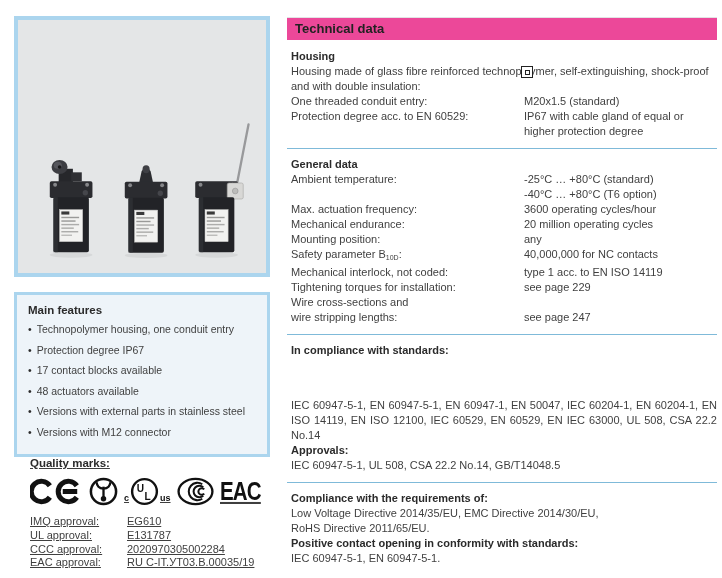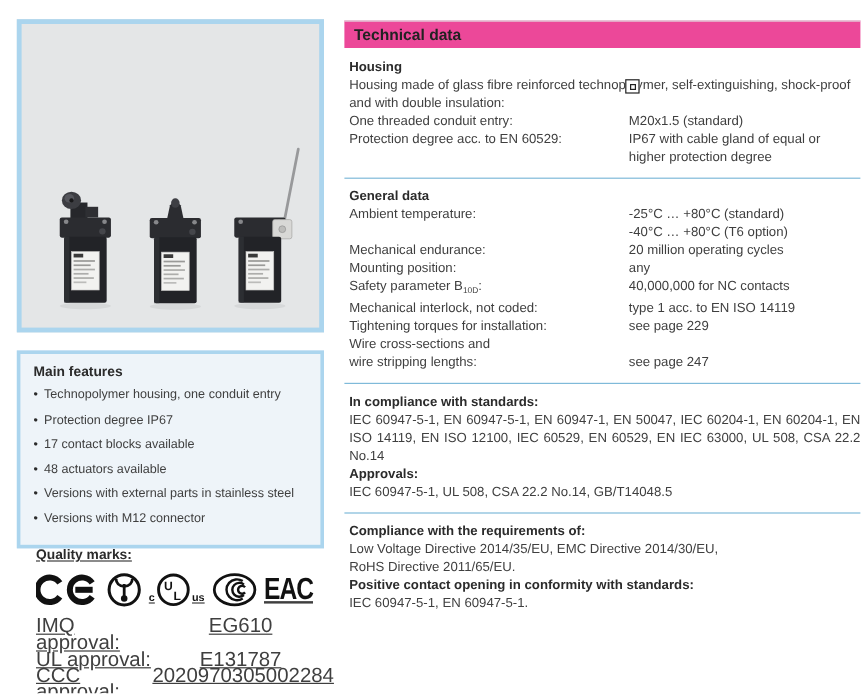--- a/index.html
+++ b/index.html
@@ -20,32 +20,32 @@
   .features-list li { font-size:10.5px; line-height:13.5px; margin:7px 0; color:#3f3f3f; }
   .features-list li::before { content:"\2022"; margin-right:5px; color:#2b2b2b; }
 
   .quality { position:absolute; left:30px; top:457px; width:244px;text-decoration:underline; }
   .quality-title { font-size:11.5px; font-weight:bold; color:#2b2b2b; }
   .logos { display:flex; align-items:center; gap:5px; margin:6px 0 8px 0; height:32px; }
   .ul-wrap { display:flex; align-items:flex-end; gap:1px; }
   .ul-side { font-size:9px; font-weight:bold; color:#111; line-height:10px; padding-bottom:3px; }
   .eac-text { font-size:25px; font-weight:bold; color:#111; letter-spacing:-1px;
     transform:scale(0.82,1.02); transform-origin:left bottom; line-height:26px; }
-  .approvals .arow { display:flex; font-size:17px; line-height:13.8px; }
+  .approvals .arow { display:flex; font-size:11px; line-height:13.8px; }
   .approvals .alabel { flex:0 0 97px; }
-  .approvals .avalue { flex:1;text-align:center; }
+  .approvals .avalue { flex:1; }
 
   
   .right { position:absolute; left:287px; top:17px; width:430px; }
   .header-bar { background:#ec4899; border-top:1px solid #e2e3e4; padding:3px 8px 4px 8px; }
   .header-bar h1 { font-size:13px; font-weight:bold; color:#222; }
   .sec { padding-left:4px; }
   .sec-title { font-size:11px; font-weight:bold; color:#2b2b2b; line-height:15px; }
   .txt { font-size:11px; line-height:15px; color:#3f3f3f; white-space:pre-line; }
-  .just { text-align:justify; }
+  .just { text-align:justify;margin-top:40px; }
   .housing-wrap { position:relative; margin-top:9px; }
   .di-icon { position:absolute; left:234px; top:17px; width:12px; height:12px;
     border:1.5px solid #222; display:flex; align-items:center; justify-content:center; background:#fff; }
   .di-inner { width:5px; height:5px; border:1px solid #222; }
   .row { display:flex; font-size:11px; line-height:15px; }
   .row .lbl { flex:0 0 233px; white-space:pre-line; }
   .row .val { flex:1; white-space:pre-line; }
   .row.align-end { align-items:flex-end; }
   .row sub { font-size:7px; vertical-align:-2px; }
   .divider { border:none; border-top:1px solid #7fbad9; margin:9px 0 8px 0; }
@@ -214,20 +214,24 @@
     <hr class="divider">
 
     <div class="sec">
       <div class="sec-title">General data</div>
       <div class="row">
         <span class="lbl">Ambient temperature:</span>
         <span class="val">-25°C … +80°C (standard)
 -40°C … +80°C (T6 option)</span>
       </div>
       <div class="row">
+        <span class="lbl">Max. actuation frequency:</span>
+        <span class="val">3600 operating cycles/hour</span>
+      </div>
+      <div class="row">
         <span class="lbl">Mechanical endurance:</span>
         <span class="val">20 million operating cycles</span>
       </div>
       <div class="row">
         <span class="lbl">Mounting position:</span>
         <span class="val">any</span>
       </div>
       <div class="row">
         <span class="lbl"><span>Safety parameter B</span><sub>10D</sub><span>:</span></span>
         <span class="val">40,000,000 for NC contacts</span>

